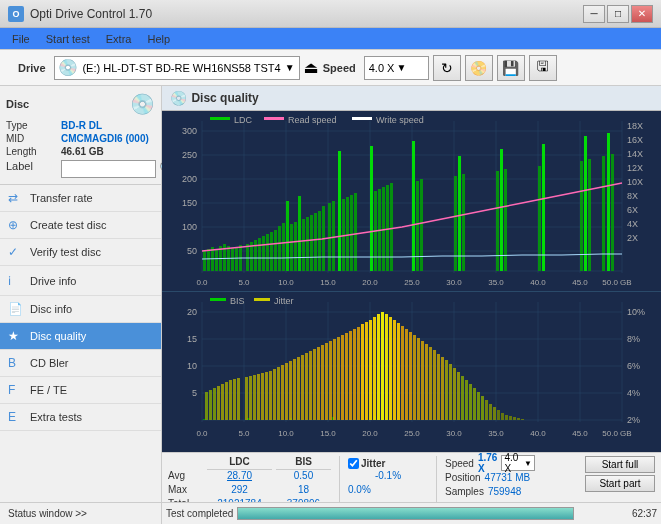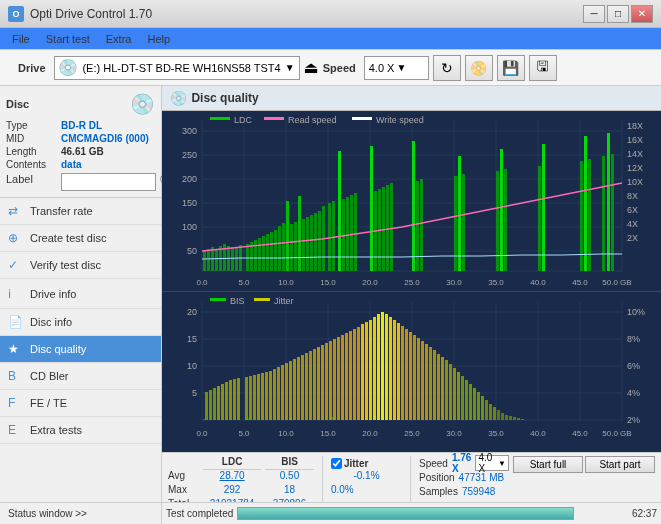--- a/index.html
+++ b/index.html
@@ -149,21 +149,21 @@
       padding: 3px 6px;
     }
 
     .stats-table {
       display: flex;
       width: 100%;
       align-items: flex-start;
       gap: 4px;
     }
 
-    .start-btns { display: flex; gap: 2px; margin-left: auto; }
+    .start-btns { display: flex; flex-direction: column; gap: 2px; margin-left: auto; }
     .start-btn {
       background: linear-gradient(to bottom, #f5f5f5, #ddd);
       border: 1px solid #999;
       padding: 2px 8px;
       font-size: 10px;
       cursor: pointer;
       width: 70px;
       text-align: center;
     }
 
@@ -225,24 +225,20 @@
         <span class="disc-row-label">Type</span>
         <span class="disc-row-value">BD-R DL</span>
       </div>
       <div class="disc-row">
         <span class="disc-row-label">MID</span>
         <span class="disc-row-value" style="font-size:10px;">CMCMAGDI6 (000)</span>
       </div>
       <div class="disc-row">
         <span class="disc-row-label">Length</span>
         <span class="disc-row-value black">46.61 GB</span>
-      </div>
-      <div class="disc-row">
-        <span class="disc-row-label">Contents</span>
-        <span class="disc-row-value">data</span>
       </div>
       <div class="label-row">
         <span class="disc-row-label">Label</span>
         <input class="label-input" type="text" value="" style="">
         <span style="font-size:14px;margin-left:3px;cursor:pointer;">🔍</span>
       </div>
     </div>
 
     <div class="sidebar-nav">
       <div class="nav-item">

